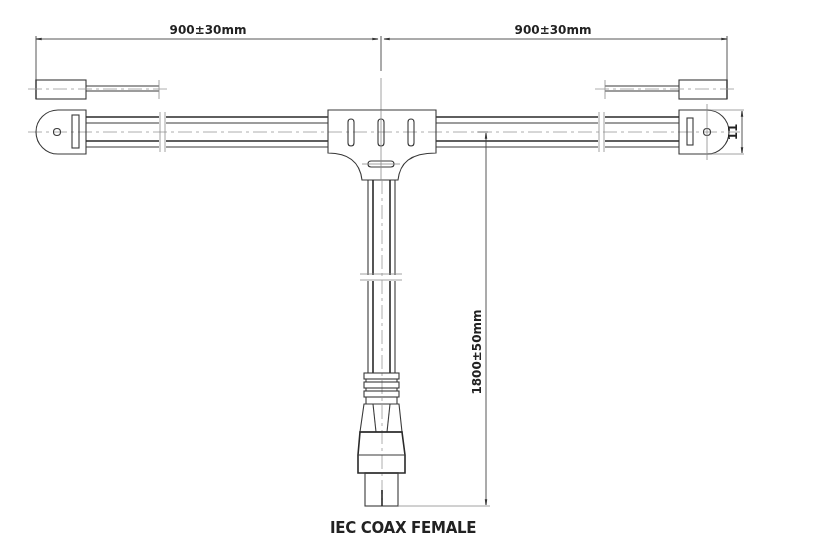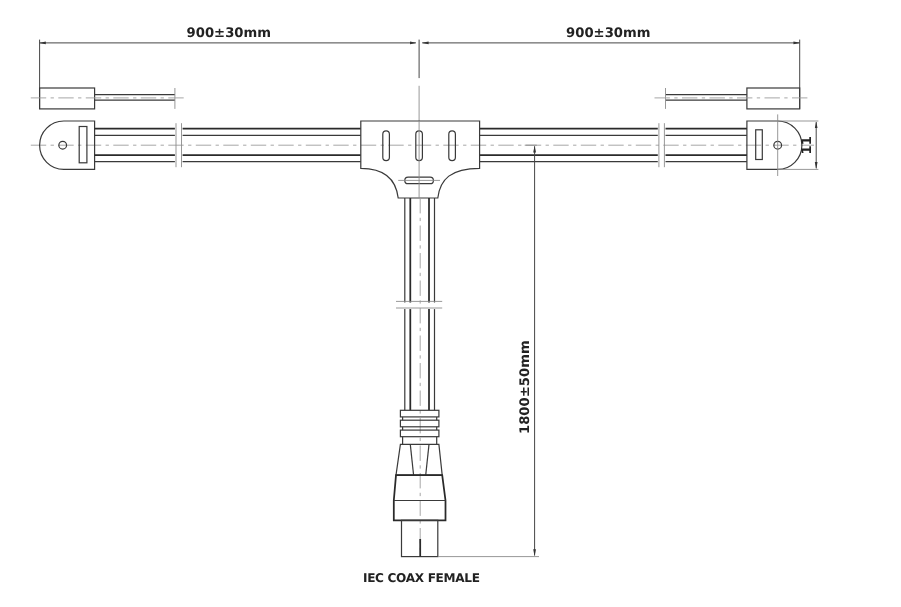--- a/index.html
+++ b/index.html
@@ -4,21 +4,21 @@
   <style>
     html, body { margin: 0; padding: 0; background: #ffffff; }
     body { width: 819px; height: 552px; position: relative; overflow: hidden; font-family: "DejaVu Sans", sans-serif; }
     svg { position: absolute; left: 0; top: 0; }
     .ln { stroke: #3a3a3a; stroke-width: 1.1; fill: none; }
     .thk { stroke: #2a2a2a; stroke-width: 1.6; fill: none; }
     .cl { stroke: #9a9a9a; stroke-width: 0.8; fill: none; stroke-dasharray: 14 4 3 4; }
     .thin { stroke: #8a8a8a; stroke-width: 0.8; fill: none; }
     .dim { stroke: #444; stroke-width: 0.9; fill: none; }
     .dimtxt { font-family: "DejaVu Sans", sans-serif; font-weight: bold; font-size: 12px; fill: #222; }
-    .label { position: absolute; font-family: "DejaVu Sans", sans-serif; font-weight: bold; font-size: 11px; color: #222; letter-spacing: -0.3px; }
+    .label { position: absolute; font-family: "DejaVu Sans", sans-serif; font-weight: bold; font-size: 15px; color: #222; letter-spacing: -0.3px; }
   </style>
 </head>
 <body>
 
 <svg width="819" height="552" viewBox="0 0 819 552">
   <defs>
     <marker id="arr" viewBox="0 0 10 10" refX="9" refY="5" markerWidth="7" markerHeight="7" orient="auto-start-reverse">
       <path d="M0,3 L10,5 L0,7 z" fill="#333"></path>
     </marker>
   </defs>

